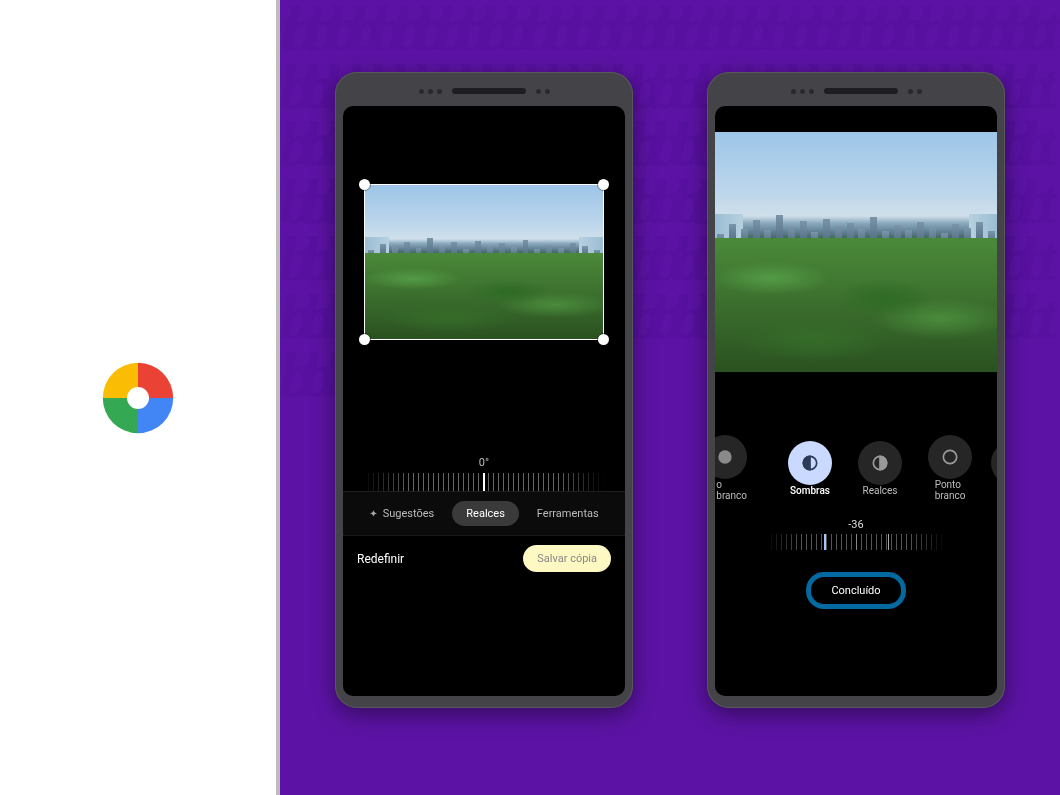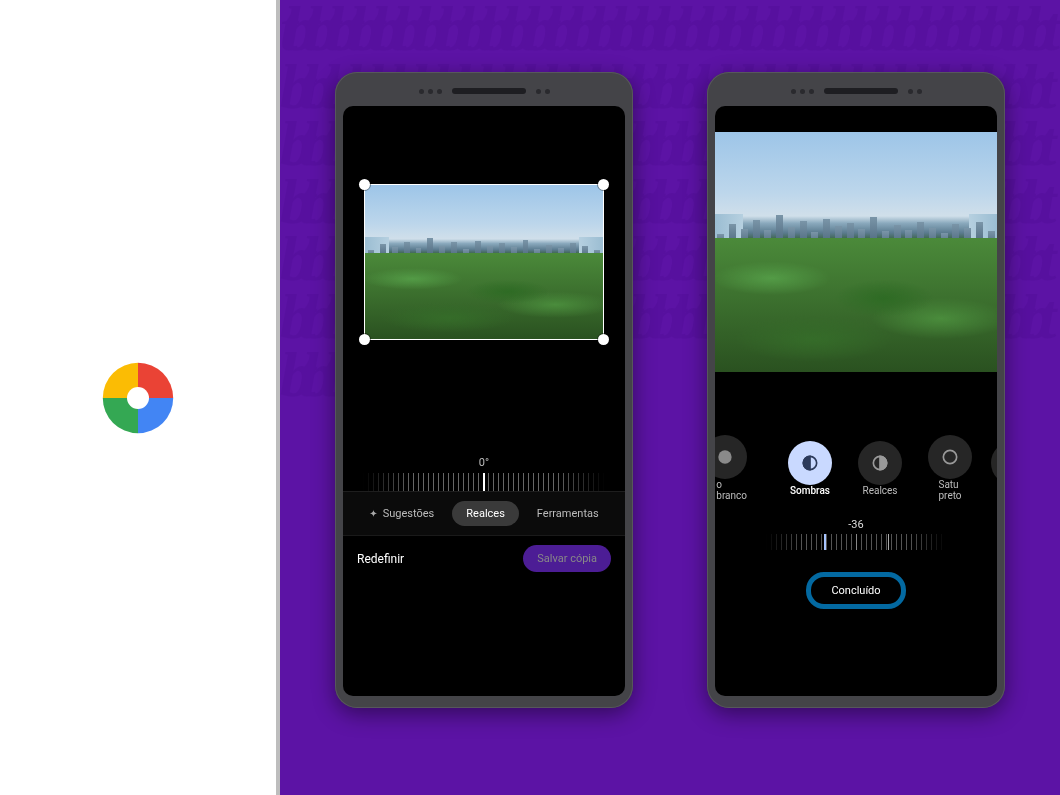--- a/index.html
+++ b/index.html
@@ -251,21 +251,21 @@
   .s1-bottom {
     height: 46px;
     display: flex;
     align-items: center;
     justify-content: space-between;
     padding: 0 14px;
     font-size: 12px;
     border-top: 1px solid #1a1a1a;
   }
   .save-pill {
-    background: #4c1d95;
+    background: #fef9c3;
     padding: 7px 14px;
     border-radius: 16px;
     color: #888;
     font-size: 11px;
   }
   
   .s2-photo {
     height: 240px;
     margin-top: 26px;
   }
@@ -517,21 +517,21 @@
                   </svg>
                 </div>
               <span>Realces</span>
             </div>
             <div class="adjust-item">
               <div class="circle">
                   <svg class="adjust-icon" viewBox="0 0 24 24" fill="none" stroke="#9a9a9a" stroke-width="2">
                     <circle cx="12" cy="12" r="8"></circle>
                   </svg>
                 </div>
-              <span>Satu preto</span>
+              <span>Ponto branco</span>
             </div>
             <div class="adjust-item partial-r">
               <div class="circle">
                   <svg class="adjust-icon" viewBox="0 0 24 24">
                     <circle cx="12" cy="12" r="8" fill="#8a8a8a"></circle>
                   </svg>
                 </div>
               <span>Satu</span>
             </div>
           </div>

